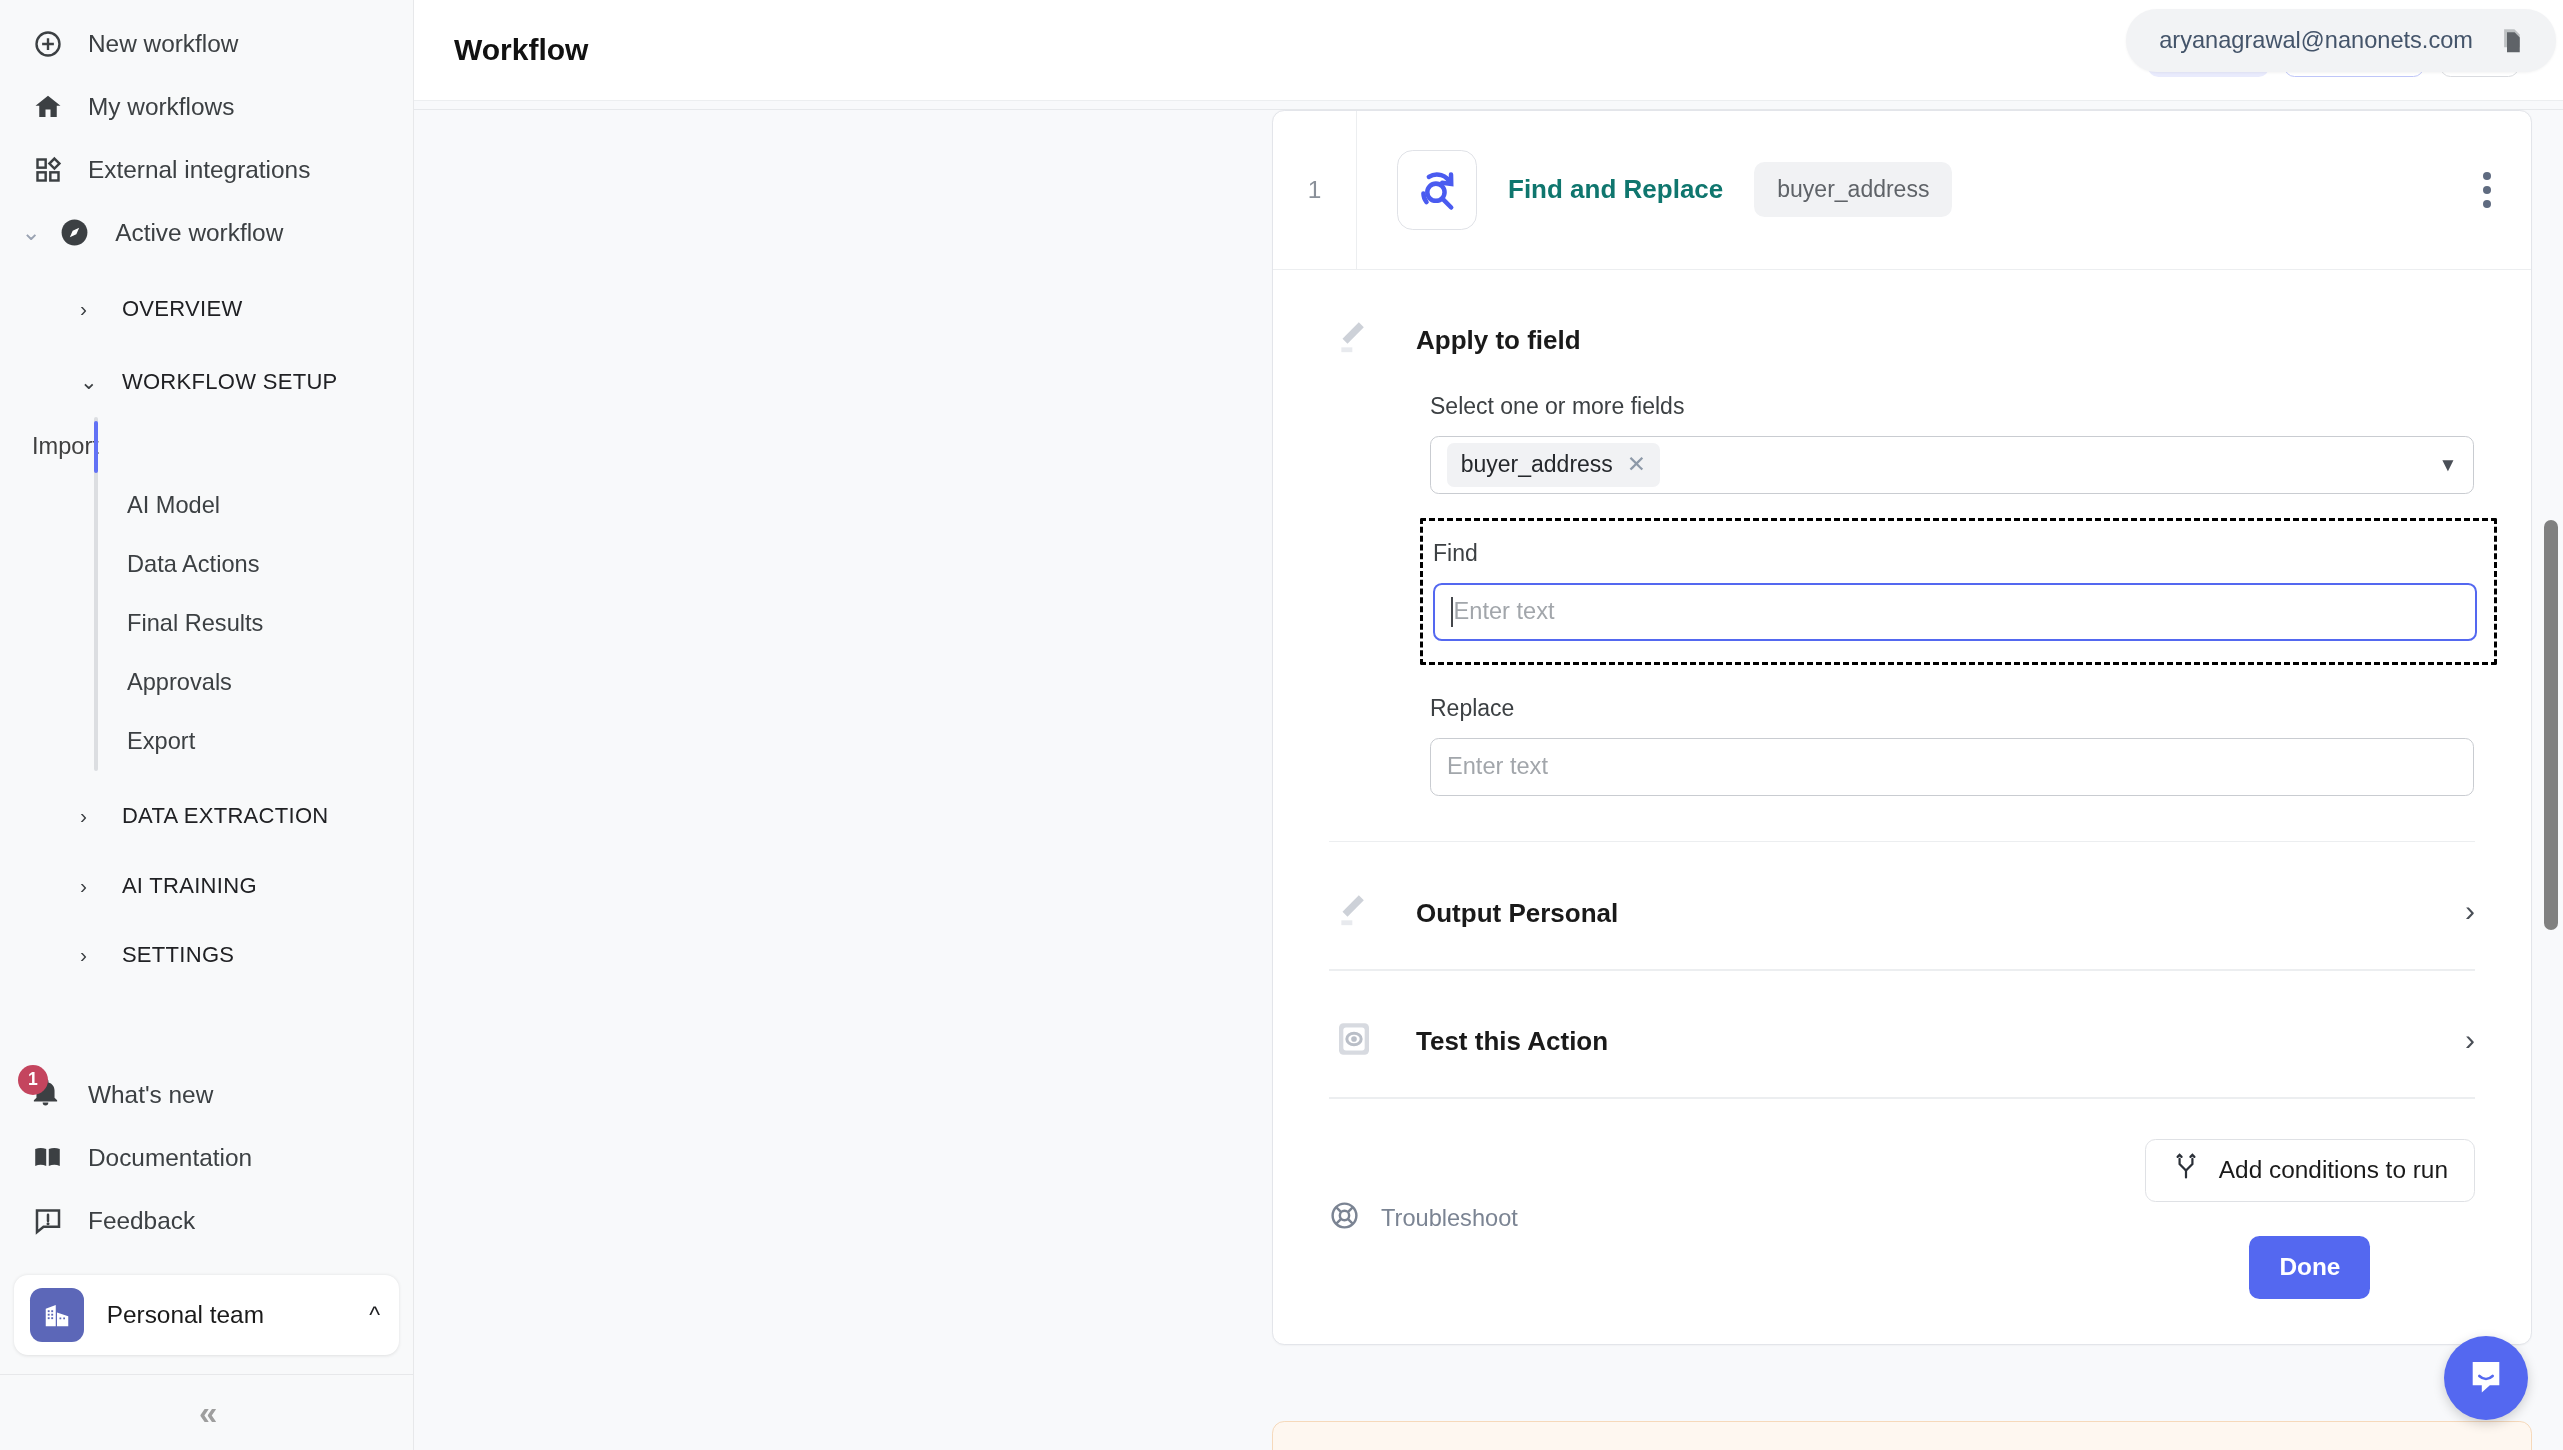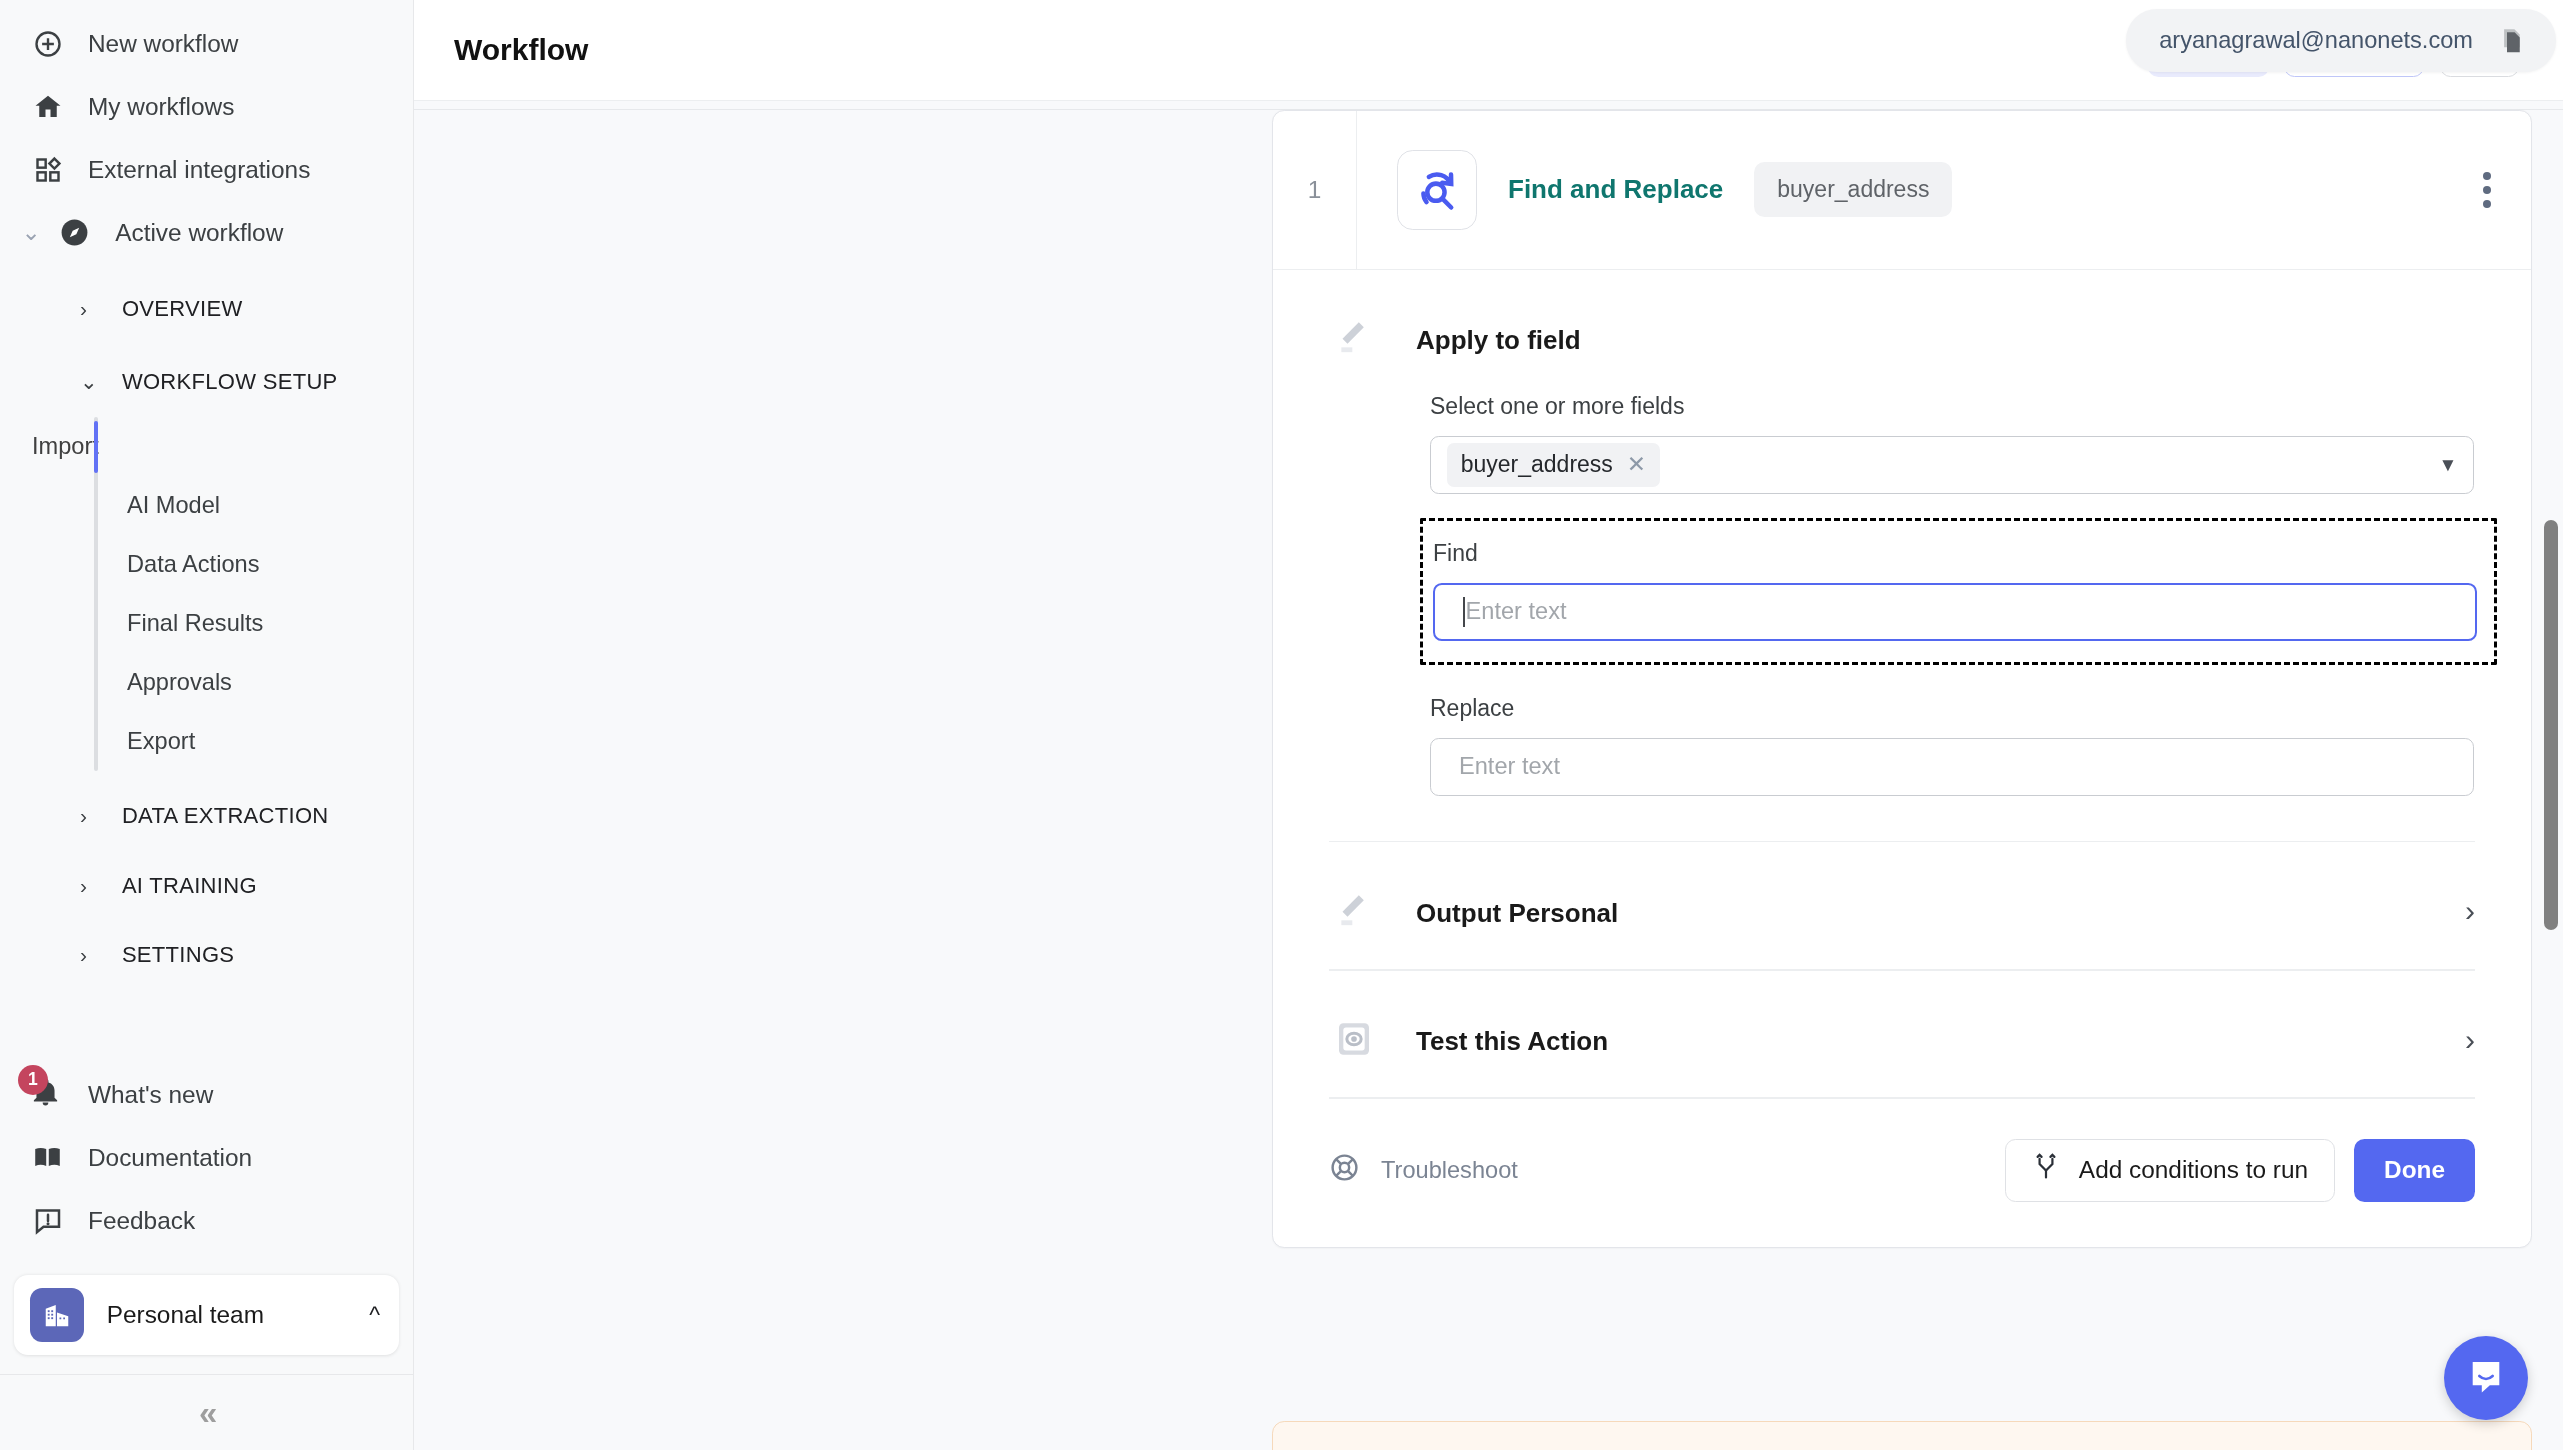--- a/index.html
+++ b/index.html
@@ -172,35 +172,35 @@
   .select-arrow { margin-left: auto; color: #4a4f57; font-size: 19px; }
 
   .highlight-box {
     position: relative; margin: 24.4px 0 0 -10.5px; width: 1077px;
     border: 3.5px dashed #000; border-radius: 1.7px;
     padding: 19px 10.5px 21px 10.5px;
   }
   .text-input {
     width: 1044px; height: 58px;
     border: 1.7px solid #c9ccd1; border-radius: 8.7px;
-    display: flex; align-items: center; padding: 0 28px; background: #fff;
+    display: flex; align-items: center; padding: 0 16px; background: #fff;
     font-size: 23.6px; color: #a2a6ab;
   }
   .text-input.focused { border: 2.6px solid #5468f0; }
   .caret-bar {
     display: inline-block; width: 1.7px; height: 30px; background: #44474b;
     margin-right: 0.9px; vertical-align: middle;
   }
   .divider { height: 1.7px; background: #eceef0; margin: 45px 56px 0 56px; }
 
   .card-foot {
     display: flex; align-items: center; padding: 40px 56px 45px 56px; gap: 17.5px;
   }
   .trouble { display: flex; align-items: center; gap: 21px; color: #7b8493; font-size: 23.6px; cursor: pointer; }
-  .foot-right { margin-left: auto; display: flex; align-items: center; gap: 19px; }
+  .foot-right { margin-left: auto; display: flex; align-items: center; gap: 34px; flex-direction: column; }
   .cond-btn {
     display: flex; align-items: center; gap: 19px;
     height: 63px; padding: 0 26px; border: 1.7px solid #dfe1e5; border-radius: 10.5px;
     background: #fff; font-size: 24.4px; color: #1a1a1a; cursor: pointer; white-space: nowrap;
   }
   .done-btn {
     height: 63px; padding: 0 30px; border-radius: 10.5px; background: #5468f0;
     color: #fff; font-size: 24.4px; font-weight: 700; display: flex; align-items: center; cursor: pointer;
   }
 

